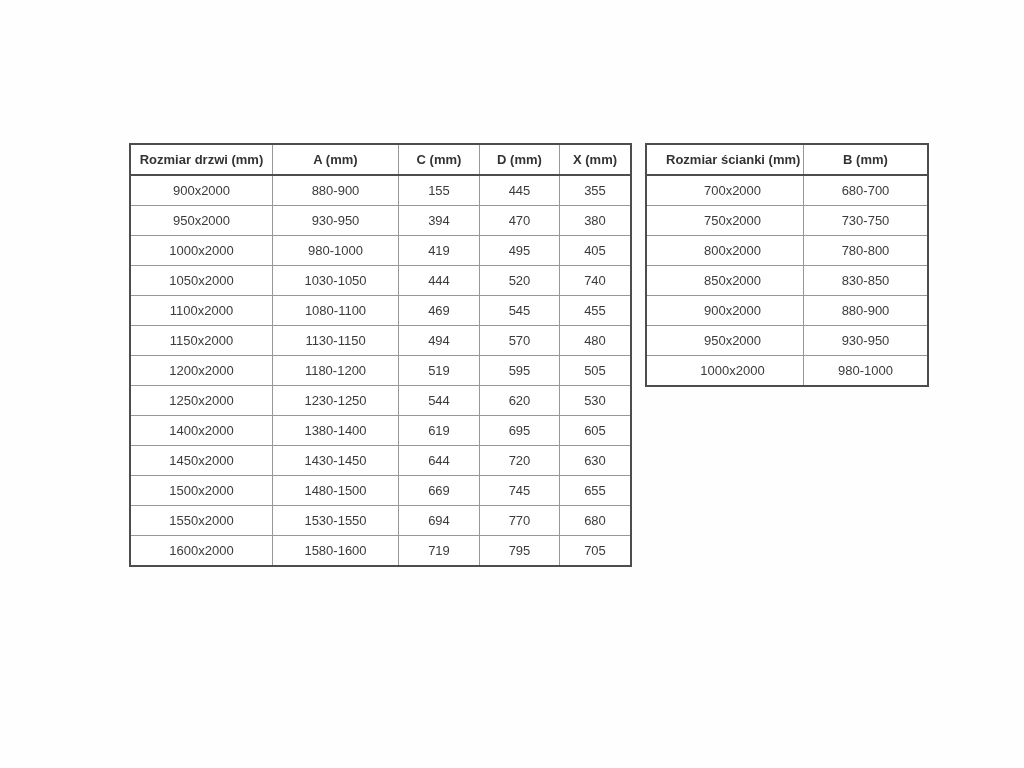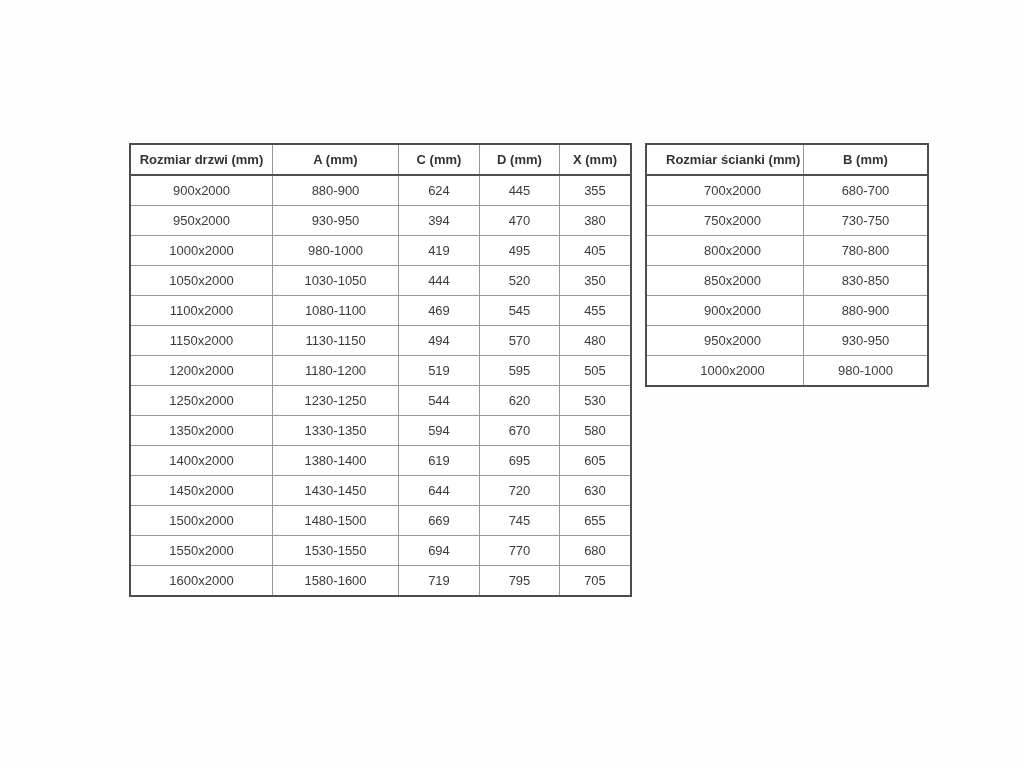--- a/index.html
+++ b/index.html
@@ -62,21 +62,21 @@
           <th>A (mm)</th>
           <th>C (mm)</th>
           <th>D (mm)</th>
           <th>X (mm)</th>
         </tr>
       </thead>
       <tbody>
         <tr>
           <td>900x2000</td>
           <td>880-900</td>
-          <td>624</td>
+          <td>155</td>
           <td>445</td>
           <td>355</td>
         </tr>
         <tr>
           <td>950x2000</td>
           <td>930-950</td>
           <td>394</td>
           <td>470</td>
           <td>380</td>
         </tr>
@@ -85,21 +85,21 @@
           <td>980-1000</td>
           <td>419</td>
           <td>495</td>
           <td>405</td>
         </tr>
         <tr>
           <td>1050x2000</td>
           <td>1030-1050</td>
           <td>444</td>
           <td>520</td>
-          <td>350</td>
+          <td>740</td>
         </tr>
         <tr>
           <td>1100x2000</td>
           <td>1080-1100</td>
           <td>469</td>
           <td>545</td>
           <td>455</td>
         </tr>
         <tr>
           <td>1150x2000</td>
@@ -116,27 +116,20 @@
           <td>505</td>
         </tr>
         <tr>
           <td>1250x2000</td>
           <td>1230-1250</td>
           <td>544</td>
           <td>620</td>
           <td>530</td>
         </tr>
         <tr>
-          <td>1350x2000</td>
-          <td>1330-1350</td>
-          <td>594</td>
-          <td>670</td>
-          <td>580</td>
-        </tr>
-        <tr>
           <td>1400x2000</td>
           <td>1380-1400</td>
           <td>619</td>
           <td>695</td>
           <td>605</td>
         </tr>
         <tr>
           <td>1450x2000</td>
           <td>1430-1450</td>
           <td>644</td>

